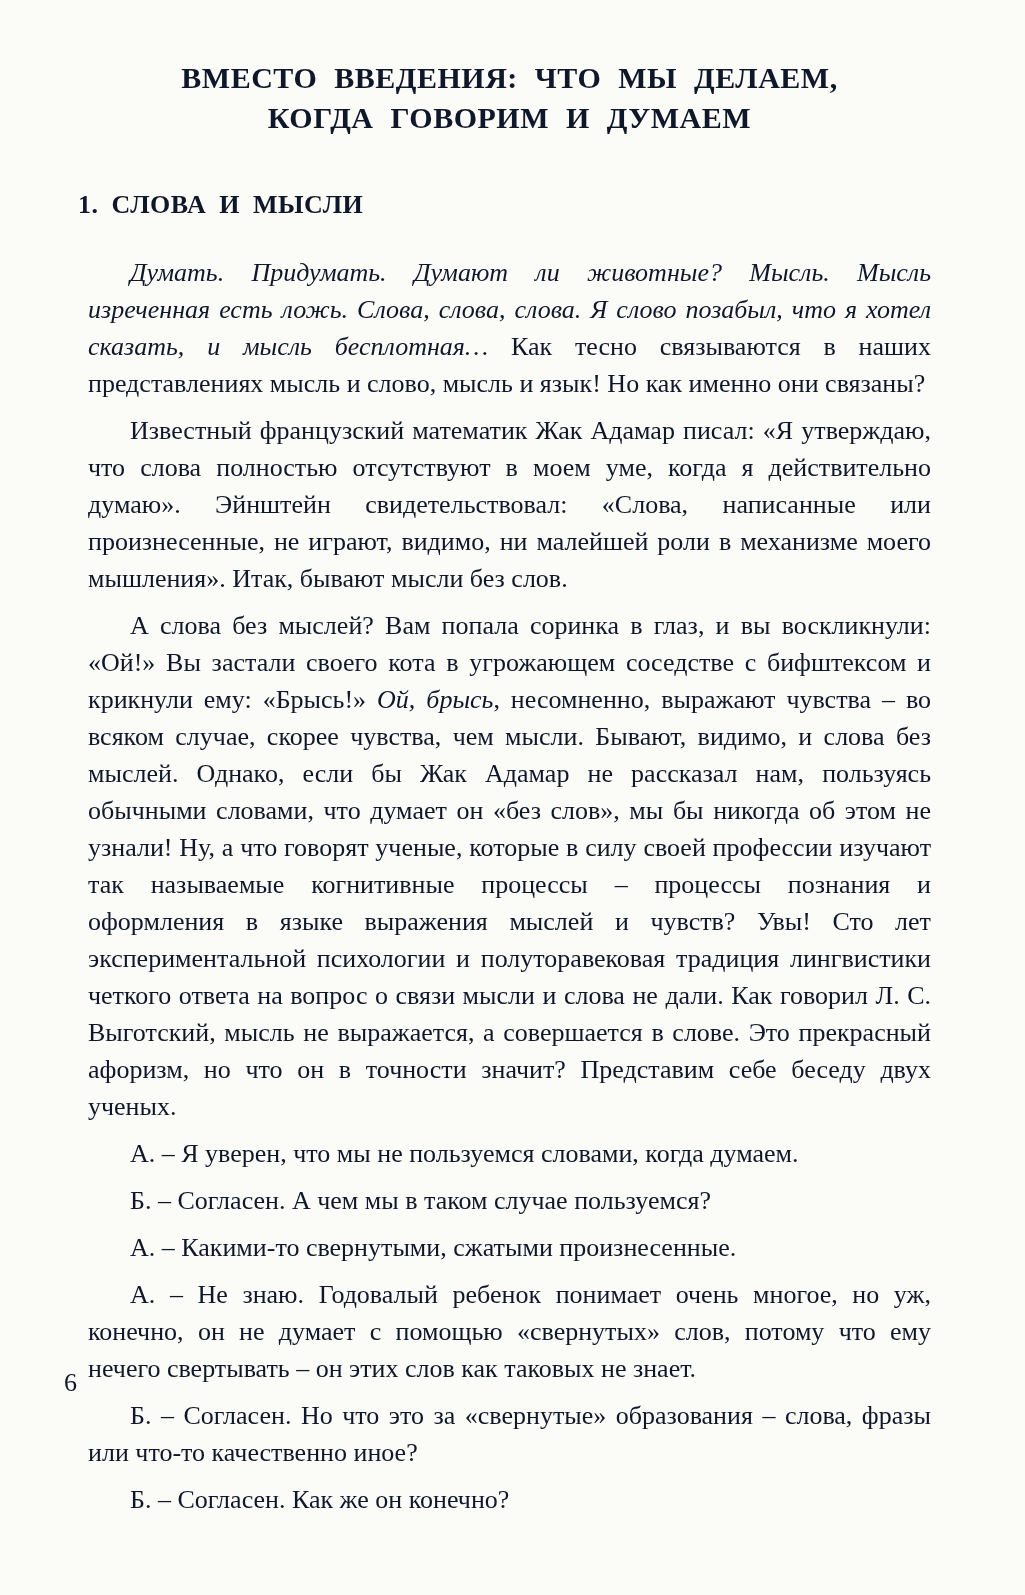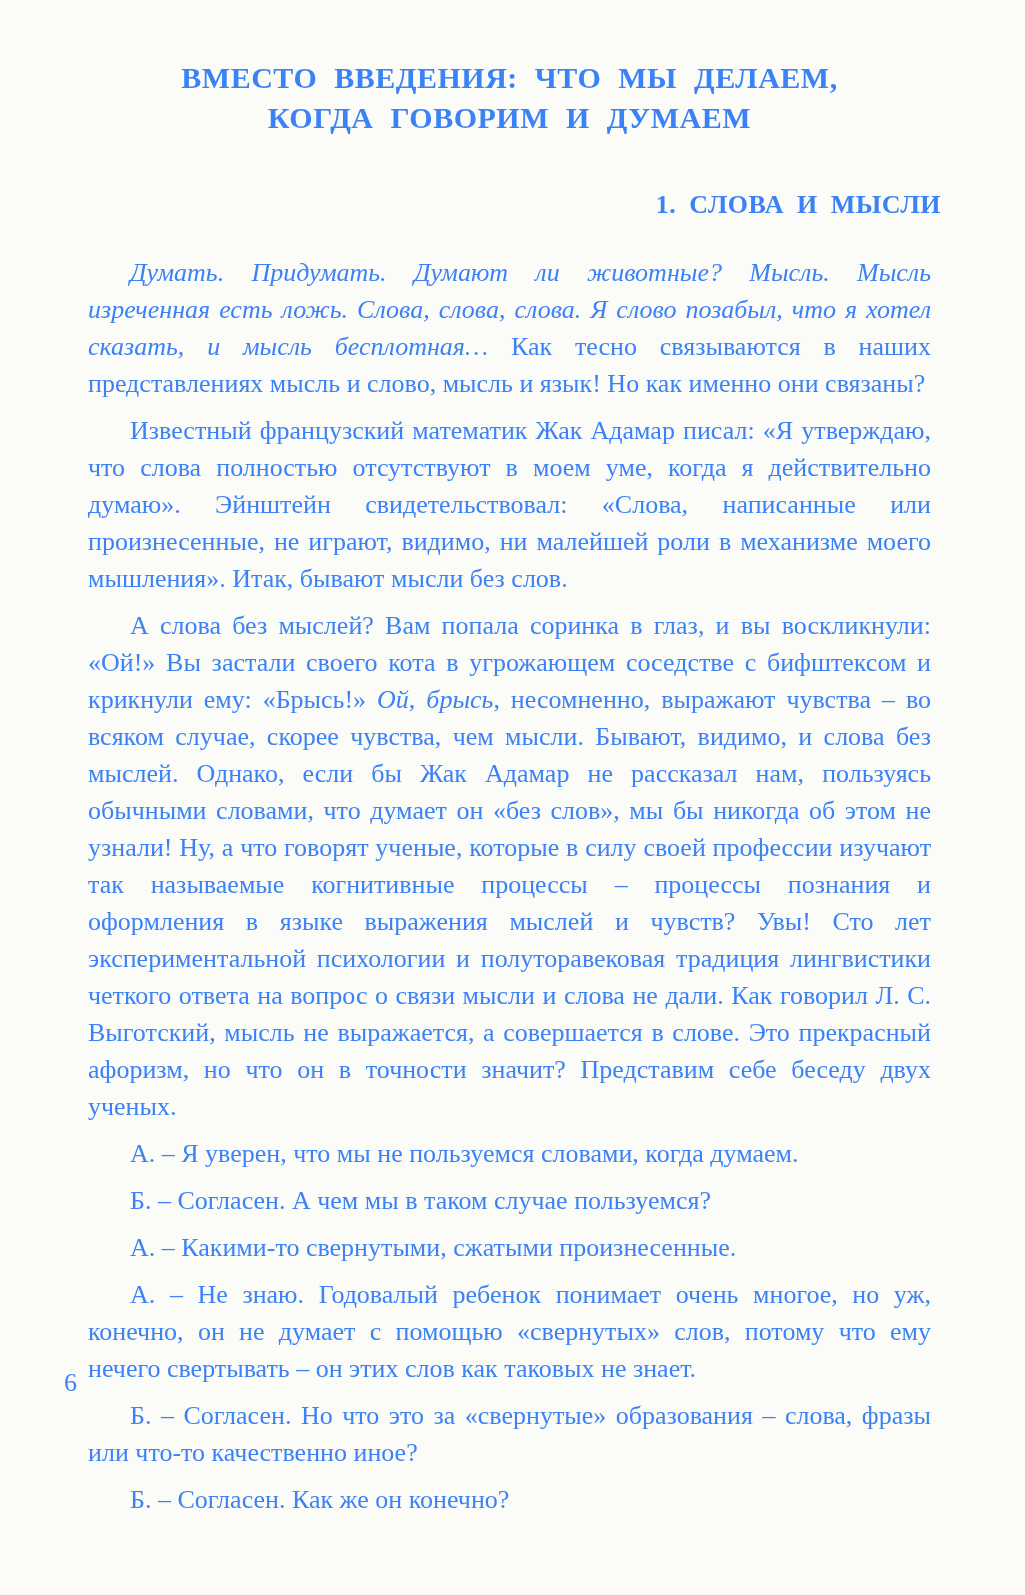--- a/index.html
+++ b/index.html
@@ -26,21 +26,21 @@
     line-height: 40px;
     font-weight: bold;
     letter-spacing: 0.5px;
     word-spacing: 9px;
   }
   .title-line {
     display: block;
   }
   .section-heading {
     margin: 50px 0 0 0;
-    text-align: right;
+    text-align: left;
     font-size: 26px;
     line-height: 34px;
     font-weight: bold;
     letter-spacing: 0.5px;
     word-spacing: 6px;
   }
   .body-text {
     margin-top: 32px;
     font-size: 26px;
     line-height: 37px;
@@ -57,21 +57,21 @@
     position: absolute;
     left: 64px;
     top: 1368px;
     font-size: 26px;
     line-height: 30px;
   }
 </style>
 </head>
 <body style="background: rgb(251, 251, 247);">
 
-<div class="page" style="background: rgb(251, 251, 247); color: #3b82f6;">
+<div class="page" style="background: rgb(251, 251, 247); color: #0f172a;">
   <h1 class="title">
     <span class="title-line">ВМЕСТО ВВЕДЕНИЯ: ЧТО МЫ ДЕЛАЕМ,</span>
     <span class="title-line">КОГДА ГОВОРИМ И ДУМАЕМ</span>
   </h1>
   <h2 class="section-heading">1. СЛОВА И МЫСЛИ</h2>
   <div class="body-text">
       <p class="para"><span class="seg-italic">Думать. Придумать. Думают ли животные? Мысль. Мысль изреченная есть ложь. Слова, слова, слова. Я слово позабыл, что я хотел сказать, и мысль бесплотная… </span><span class="seg-normal">Как тесно связываются в наших представлениях мысль и слово, мысль и язык! Но как именно они связаны?</span></p>
       <p class="para"><span class="seg-normal">Известный французский математик Жак Адамар писал: «Я утверждаю, что слова полностью отсутствуют в моем уме, когда я действительно думаю». Эйнштейн свидетельствовал: «Слова, написанные или произнесенные, не играют, видимо, ни малейшей роли в механизме моего мышления». Итак, бывают мысли без слов.</span></p>
       <p class="para"><span class="seg-normal">А слова без мыслей? Вам попала соринка в глаз, и вы воскликнули: «Ой!» Вы застали своего кота в угрожающем соседстве с бифштексом и крикнули ему: «Брысь!» </span><span class="seg-italic">Ой, брысь</span><span class="seg-normal">, несомненно, выражают чувства – во всяком случае, скорее чувства, чем мысли. Бывают, видимо, и слова без мыслей. Однако, если бы Жак Адамар не рассказал нам, пользуясь обычными словами, что думает он «без слов», мы бы никогда об этом не узнали! Ну, а что говорят ученые, которые в силу своей профессии изучают так называемые когнитивные процессы – процессы познания и оформления в языке выражения мыслей и чувств? Увы! Сто лет экспериментальной психологии и полуторавековая традиция лингвистики четкого ответа на вопрос о связи мысли и слова не дали. Как говорил Л. С. Выготский, мысль не выражается, а совершается в слове. Это прекрасный афоризм, но что он в точности значит? Представим себе беседу двух ученых.</span></p>
       <p class="para"><span class="seg-normal">А. – Я уверен, что мы не пользуемся словами, когда думаем.</span></p>

